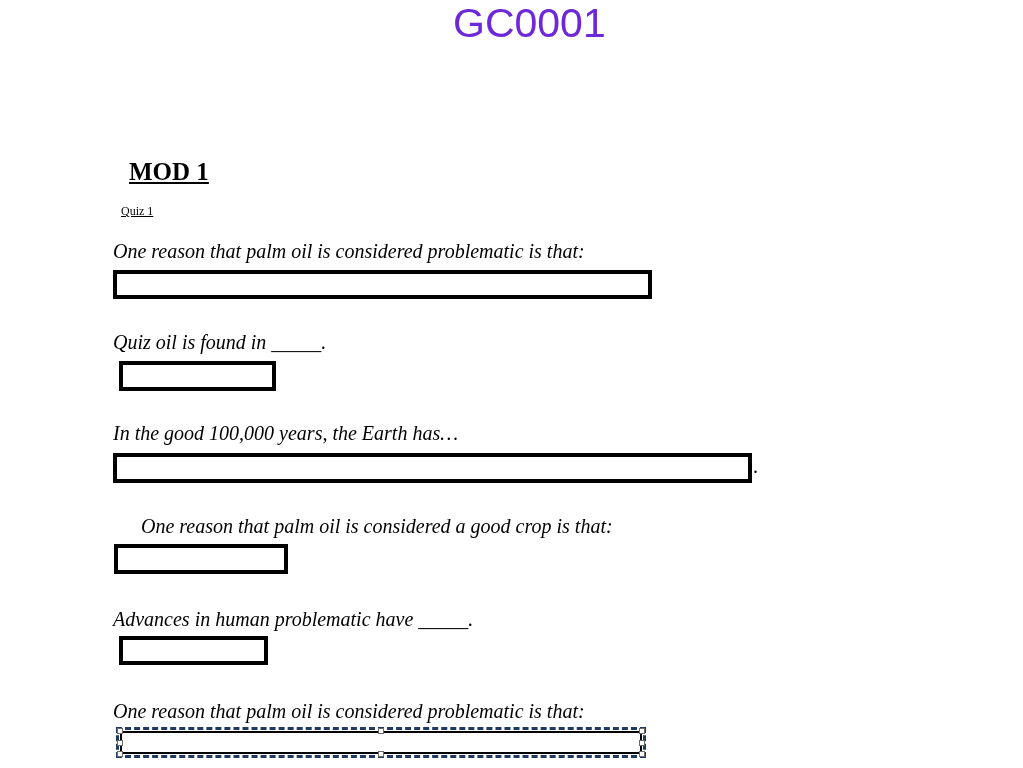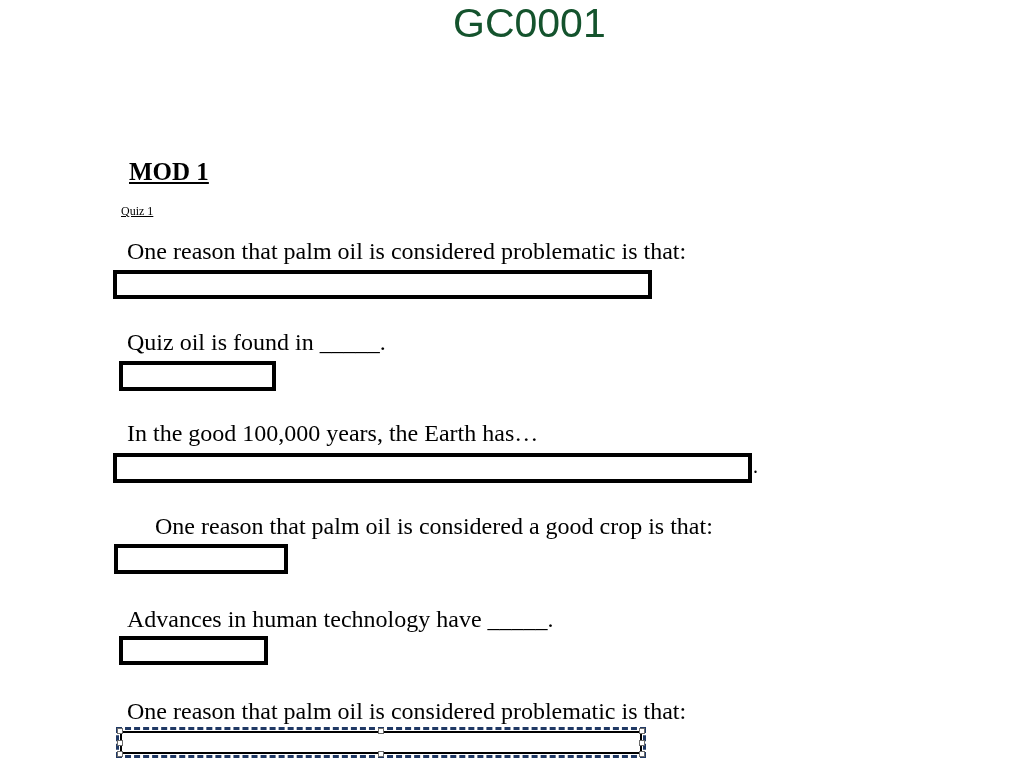--- a/index.html
+++ b/index.html
@@ -12,21 +12,21 @@
     color: #000000;
   }
   .doc-page { position: absolute; inset: 0; }
 
   .doc-title {
     position: absolute;
     left: 453px; top: 1px;
     font-family: "Liberation Sans", sans-serif;
     font-size: 41px;
     line-height: 1.1;
-    color: #14532d;
+    color: #6d28d9;
     white-space: nowrap;
   }
 
   .section-heading {
     position: absolute;
     left: 121px; top: 158px;
     font-size: 25px;
     font-weight: bold;
     text-decoration: underline;
     white-space: nowrap;
@@ -36,24 +36,25 @@
   .quiz-heading {
     position: absolute;
     left: 121px; top: 204px;
     font-size: 12px;
     text-decoration: underline;
     white-space: nowrap;
   }
 
   .q-text {
     position: absolute;
-    left: 127px;
-    font-size: 24px;
+    left: 113px;
+    font-size: 20px;
     line-height: 24px;
     white-space: nowrap;
+    font-style: italic;
   }
   .q1t { top: 239px; }
   .q2t { top: 330px; }
   .q3t { top: 421px; }
   .q4t { top: 514px; margin-left: 28px; }
   .q5t { top: 607px; }
   .q6t { top: 699px; }
 
   .abox {
     position: absolute;
@@ -131,21 +132,21 @@
   <div class="q-text q2t">Quiz oil is found in _____.</div>
   <div class="abox b2"></div>
 
   <div class="q-text q3t">In the good 100,000 years, the Earth has…</div>
   <div class="abox b3"></div>
   <span class="box3-period">.</span>
 
   <div class="q-text q4t">One reason that palm oil is considered a good crop is that:</div>
   <div class="abox b4"></div>
 
-  <div class="q-text q5t">Advances in human technology have _____.</div>
+  <div class="q-text q5t">Advances in human problematic have _____.</div>
   <div class="abox b5"></div>
 
   <div class="q-text q6t">One reason that palm oil is considered problematic is that:</div>
   <div class="selbox">
     <div class="selbox-inner"></div>
     <span class="handle h-tl"></span>
     <span class="handle h-tm"></span>
     <span class="handle h-tr"></span>
     <span class="handle h-ml"></span>
     <span class="handle h-mr"></span>

